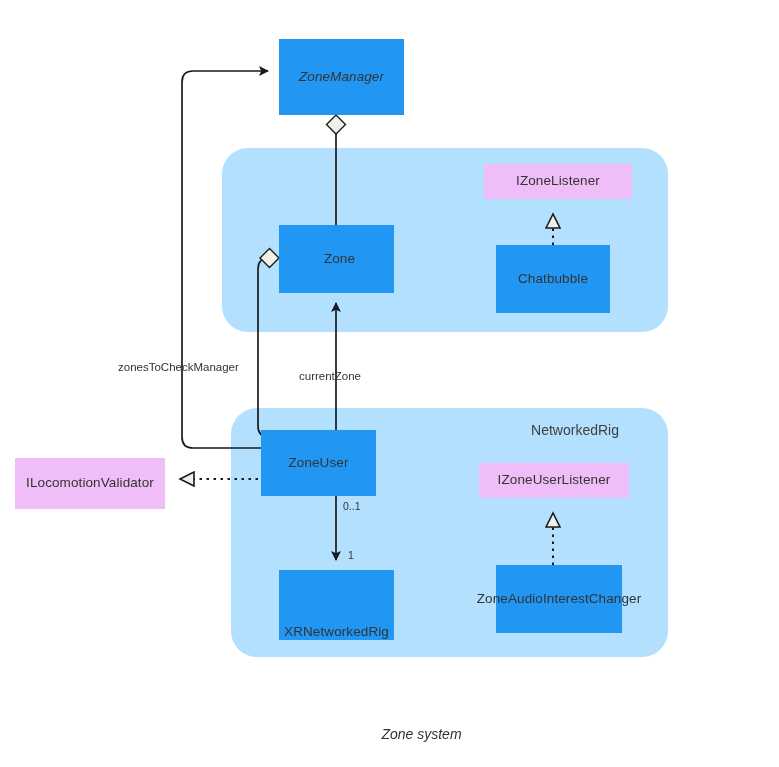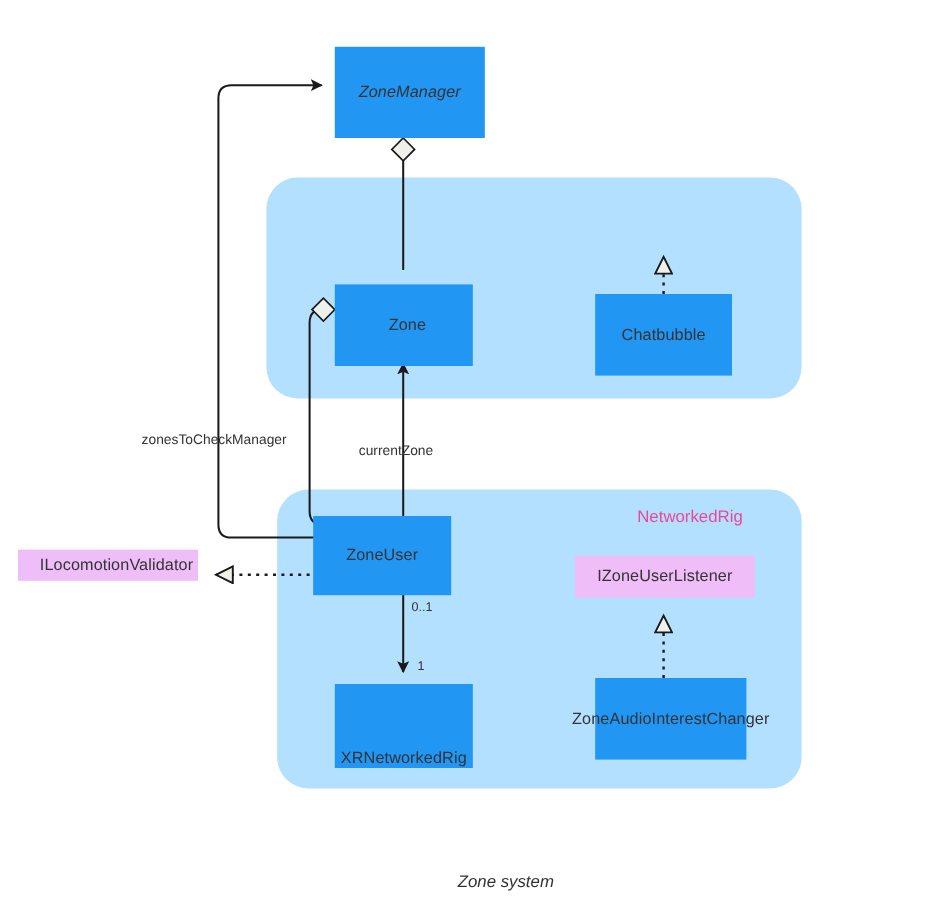--- a/index.html
+++ b/index.html
@@ -48,21 +48,21 @@
   }
   .pkg {
     position: absolute;
     box-sizing: border-box;
     background: #b3e0ff;
     border-radius: 26px;
   }
   .pkg-label {
     position: absolute;
     font-size: 14px;
-    color: #ec4899;
+    color: #404040;
     white-space: nowrap;
   }
   .edge-label {
     position: absolute;
     font-size: 11.5px;
     color: #333333;
     white-space: nowrap;
     background: transparent;
   }
   .edge-label.small {
@@ -137,24 +137,27 @@
 
     <g>
       <path d="M279,479 L180,479" fill="none" stroke="#1a1a1a" stroke-width="2" stroke-dasharray="2.5 4.5" marker-end="url(#triangleOpen)"></path>
     </g>
   </svg>
 
   <div class="node klass" style="left:279px; top:39px; width:125px; height:76px;font-style:italic;">
     <span>ZoneManager</span>
   </div>
 
-  <div class="node klass" style="left:279px; top:237px; width:115px; height:68px;padding-left:10px;">
+  <div class="node klass" style="left:279px; top:225px; width:115px; height:68px;padding-left:10px;">
     <span>Zone</span>
   </div>
 
+  <div class="node iface" style="left:484px; top:164px; width:148px; height:35px;">
+    <span>IZoneListener</span>
+  </div>
 
   <div class="node klass" style="left:496px; top:245px; width:114px; height:68px;">
     <span>Chatbubble</span>
   </div>
 
   <div class="node klass" style="left:261px; top:430px; width:115px; height:66px;">
     <span>ZoneUser</span>
   </div>
 
   <div class="node klass" style="left:279px; top:570px; width:115px; height:70px;align-items:flex-end;">
@@ -162,21 +165,21 @@
   </div>
 
   <div class="node iface" style="left:479px; top:463px; width:150px; height:35px;">
     <span>IZoneUserListener</span>
   </div>
 
   <div class="node klass" style="left:496px; top:565px; width:126px; height:68px;">
     <span>ZoneAudioInterestChanger</span>
   </div>
 
-  <div class="node iface" style="left:15px; top:458px; width:150px; height:26px;justify-content:flex-end;">
+  <div class="node iface" style="left:15px; top:458px; width:150px; height:51px;">
     <span>ILocomotionValidator</span>
   </div>
 
   <div class="edge-label" style="left:118px; top:361px;">zonesToCheckManager</div>
 
   <div class="edge-label" style="left:299px; top:370px;">currentZone</div>
 
   <div class="edge-label small" style="left:343px; top:500px;">0..1</div>
 
   <div class="edge-label small" style="left:348px; top:549px;">1</div>

